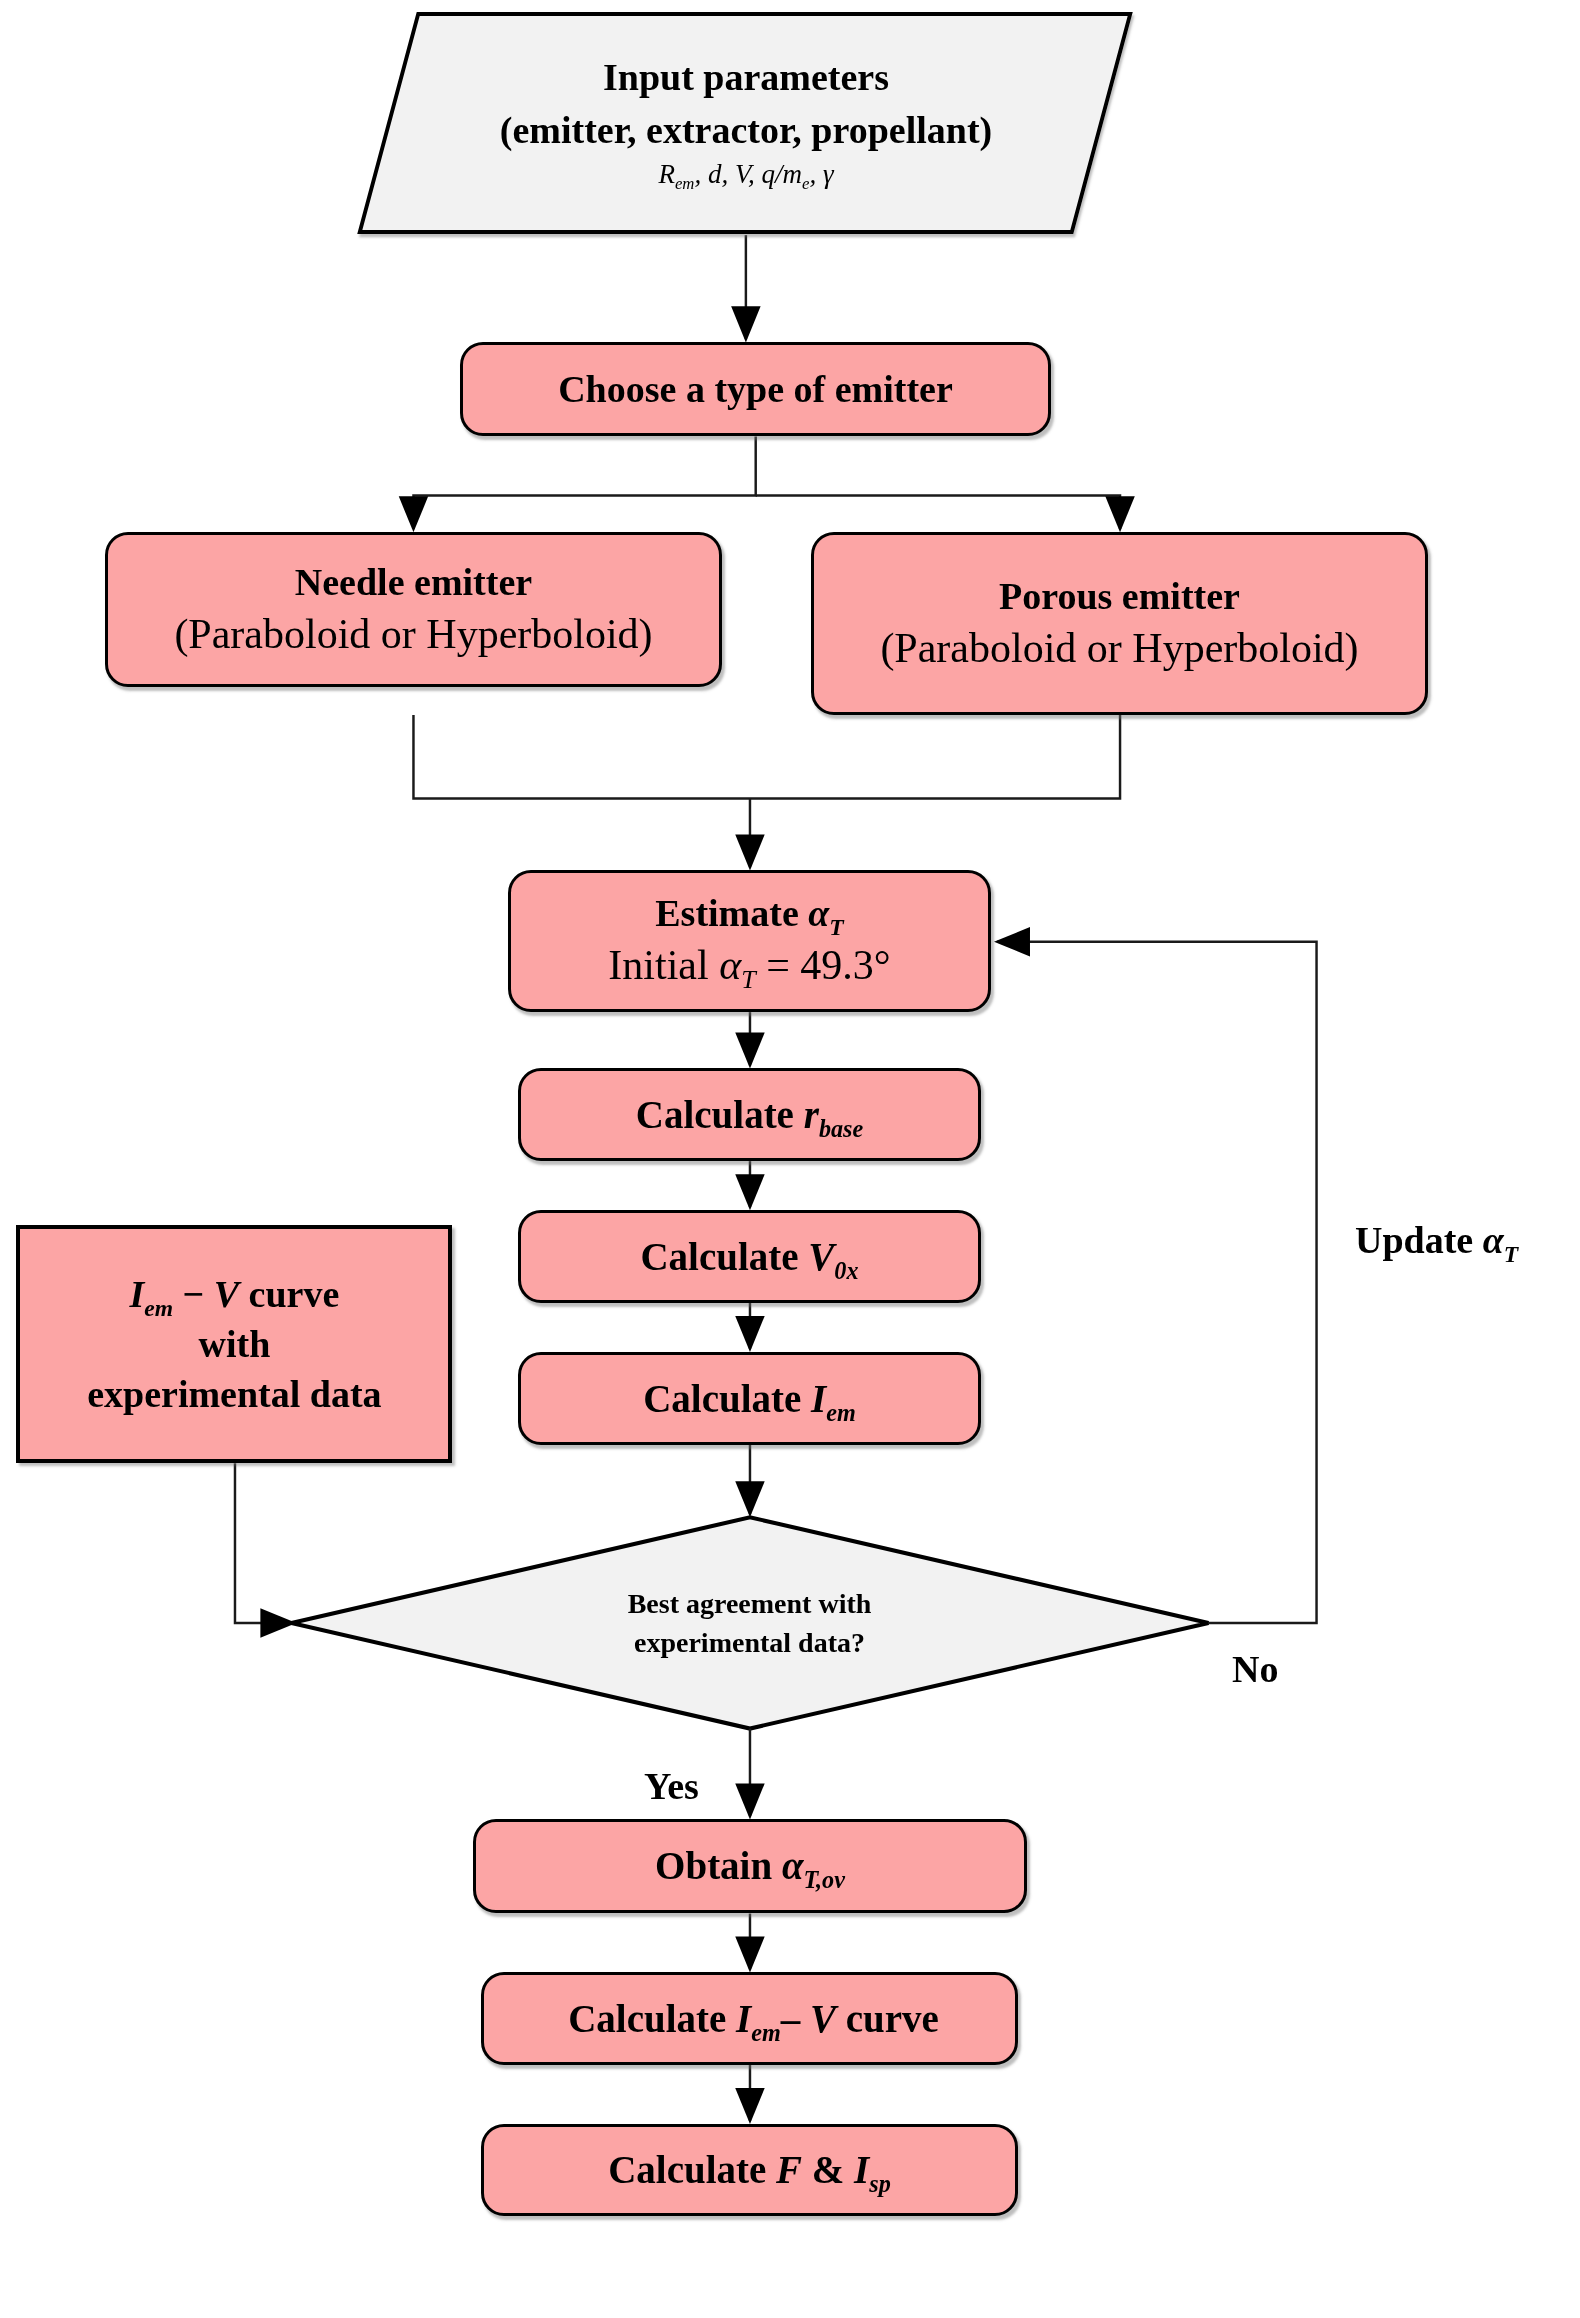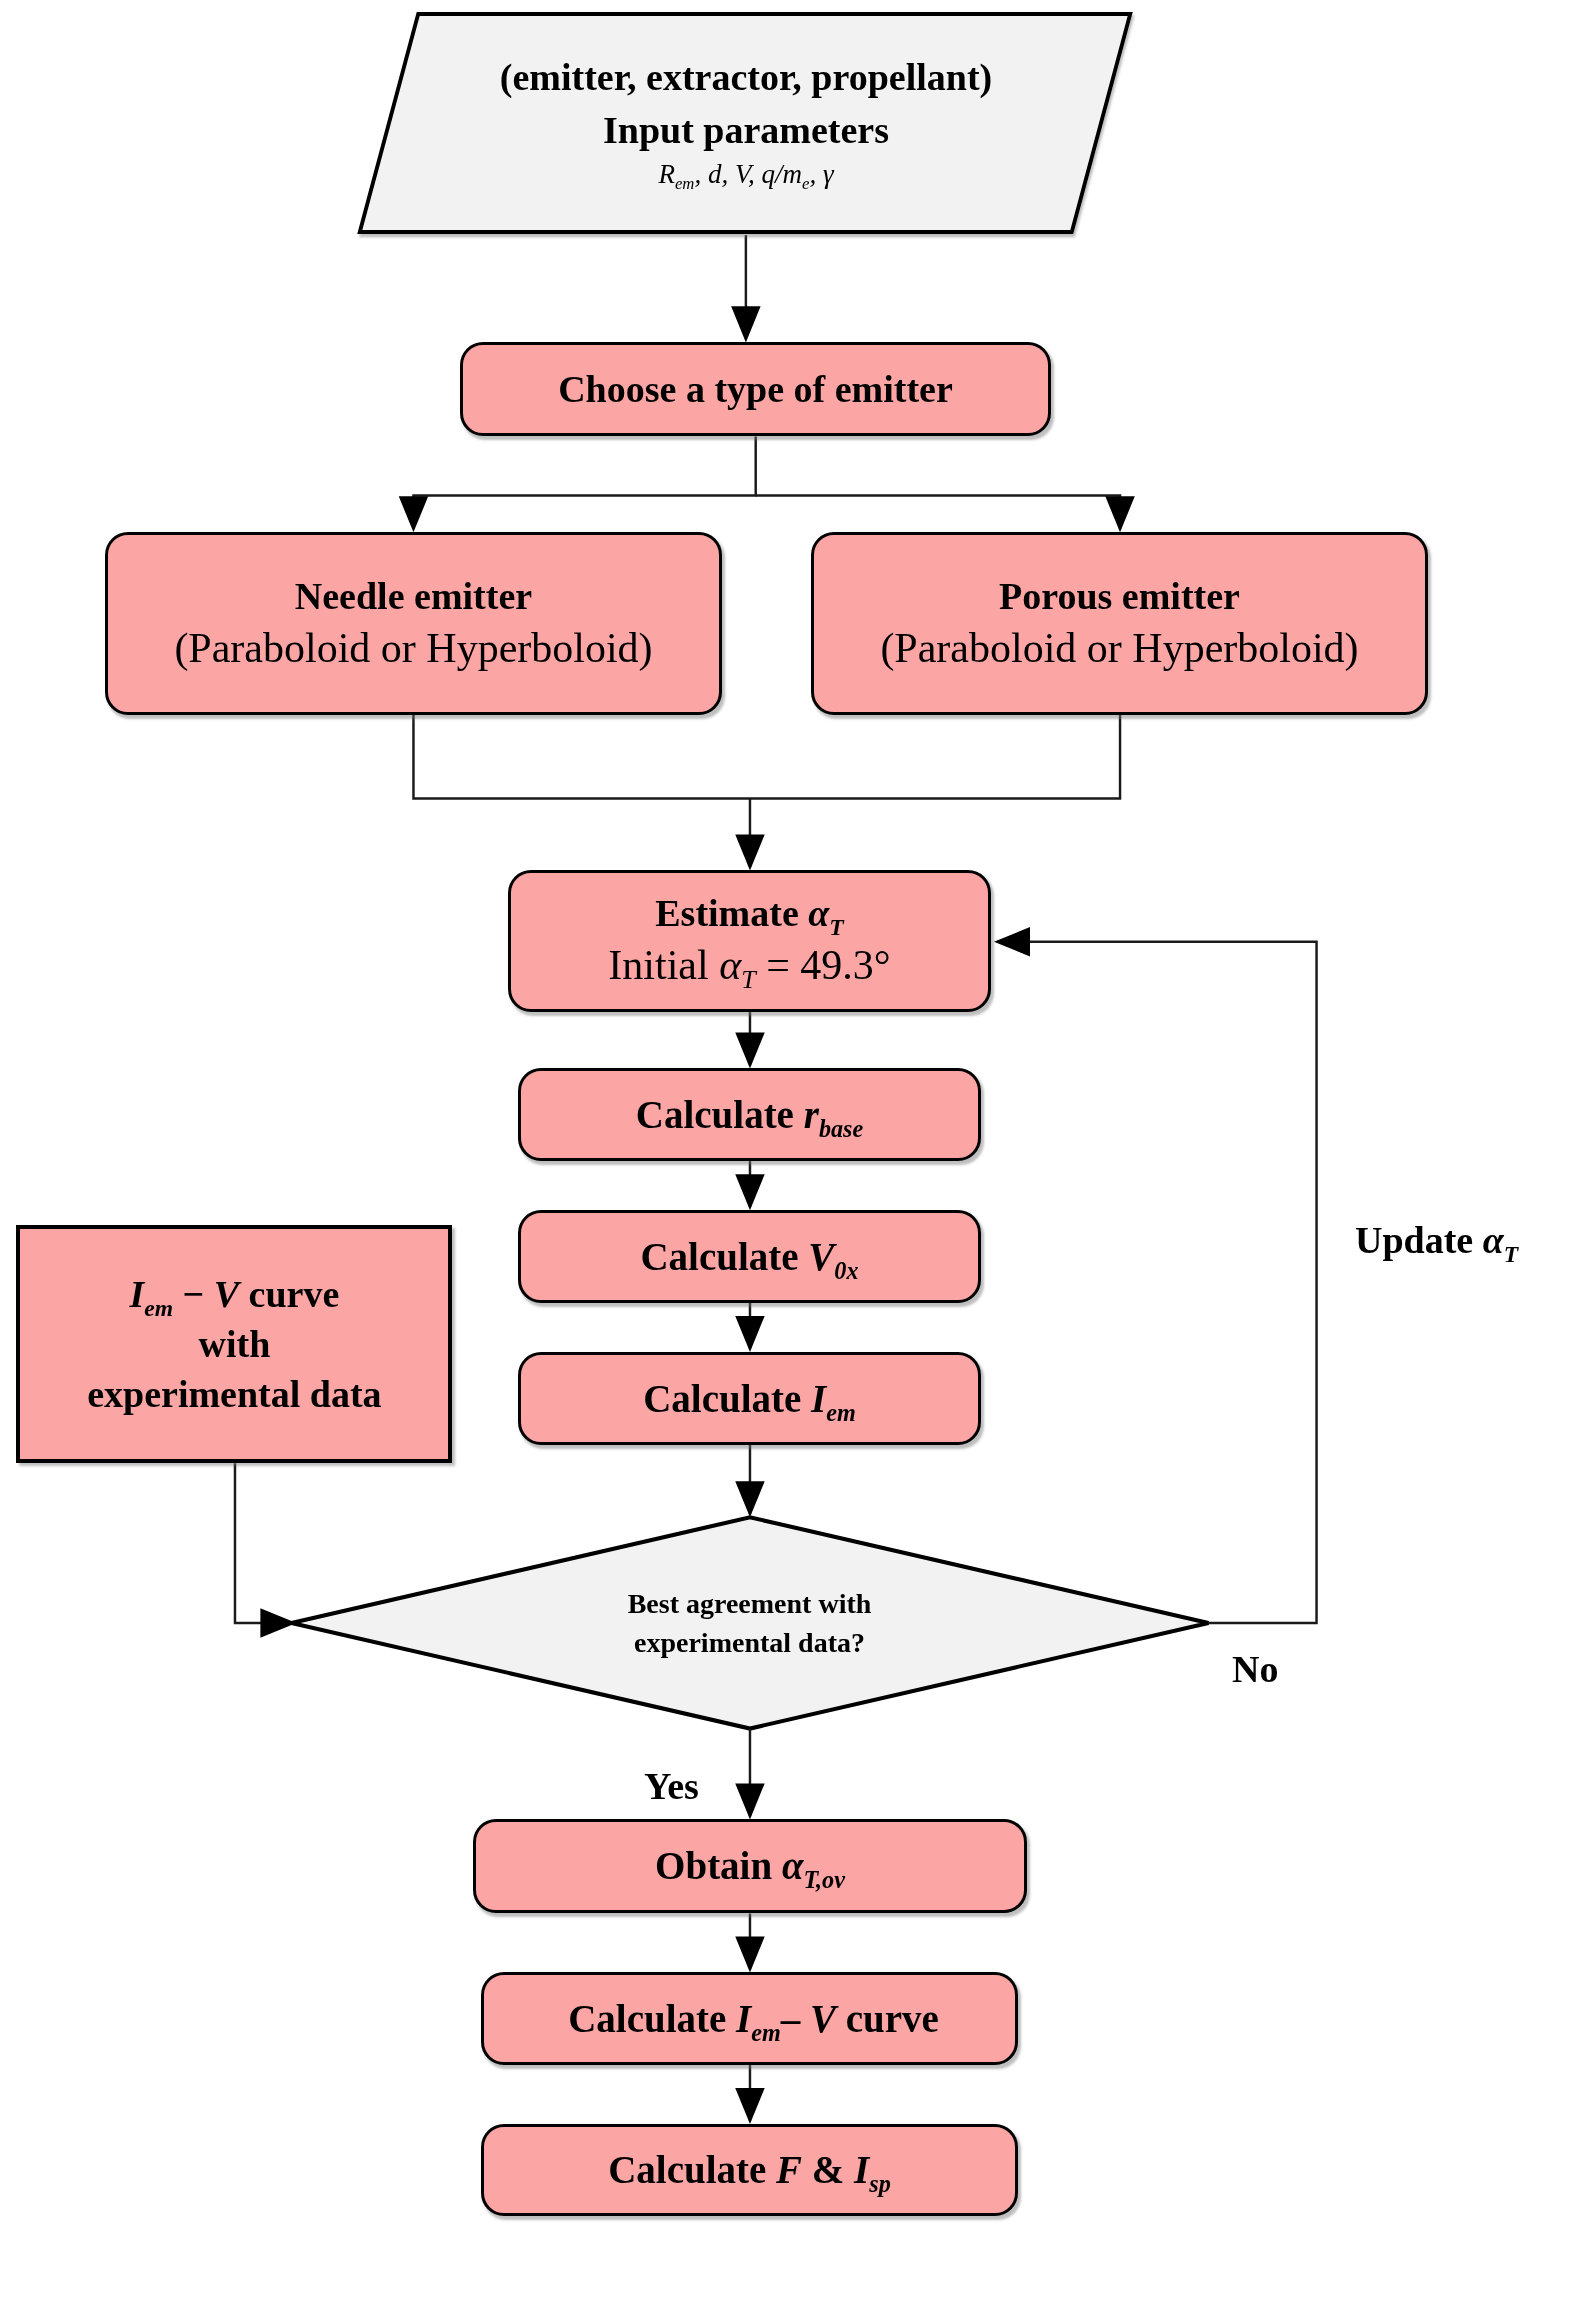--- a/index.html
+++ b/index.html
@@ -87,30 +87,30 @@
       <polygon class="head" points="898,2365 934,2365 916,2409"></polygon>
     </g>
     <g>
       <line class="wire" x1="916" y1="2522" x2="916" y2="2590"></line>
       <polygon class="head" points="898,2550 934,2550 916,2594"></polygon>
     </g>
   </svg>
 
   <div class="para-bg"></div>
   <div class="para-text">
+    <div>Input parameters</div>
     <div>(emitter, extractor, propellant)</div>
-    <div>Input parameters</div>
     <div class="math"><span>R</span><sub>em</sub><span>, </span><span>d</span><span>, </span><span>V</span><span>, </span><span>q</span><span>/</span><span>m</span><sub>e</sub><span>, </span><span>γ</span></div>
   </div>
 
   <div class="node" style="left:460px;top:342px;width:591px;height:94px;">
     <div>Choose a type of emitter</div>
   </div>
 
-  <div class="node" style="left:105px;top:532px;width:617px;height:183px;">
+  <div class="node" style="left:105px;top:532px;width:617px;height:155px;">
     <div>Needle emitter</div>
     <div class="reg">(Paraboloid or Hyperboloid)</div>
   </div>
 
   <div class="node" style="left:811px;top:532px;width:617px;height:183px;">
     <div>Porous emitter</div>
     <div class="reg">(Paraboloid or Hyperboloid)</div>
   </div>
 
   <div class="node" style="left:508px;top:870px;width:483px;height:142px;">

